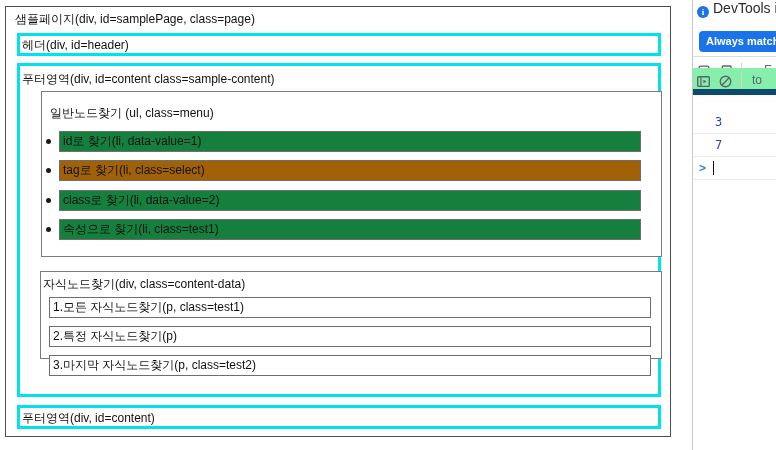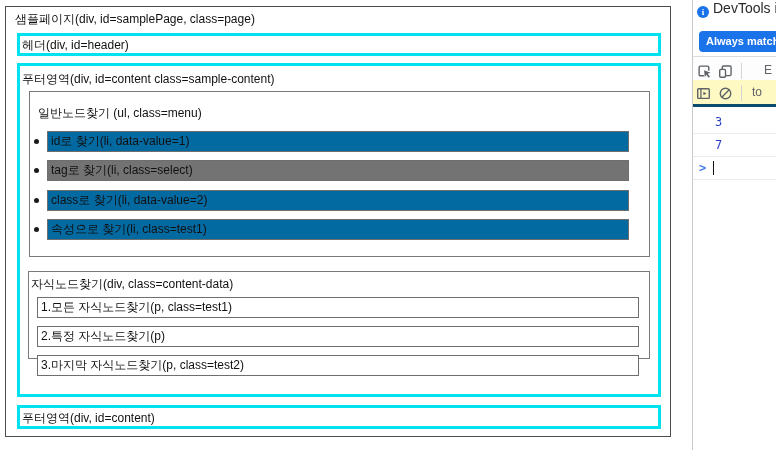--- a/index.html
+++ b/index.html
@@ -11,26 +11,26 @@
   .sample-page{left:5px;top:6px;width:666px;height:431px;border:1px solid #4d4d4d;background:#fff;}
   .root-label{left:9px;top:4px;white-space:nowrap;text-align:right;}
 
   .cyanbox{border:3px solid #00e3ef;background:#fff;}
   .header-box{left:11px;top:26px;width:644px;height:23px;}
   .header-box .lbl{position:absolute;left:2px;top:1px;white-space:nowrap;}
 
   .content-box{left:11px;top:56px;width:644px;height:334px;}
   .content-label{left:2px;top:5px;white-space:nowrap;}
 
-  .graybox{border:1px solid #7a7a7a;background:#fff;}
+  .graybox{border:1px solid #7a7a7a;background:#fff;margin-left:12px;}
   .menu-box{left:9px;top:25px;width:621px;height:166px;}
   .menu-title{left:8px;top:13px;white-space:nowrap;}
-  .menu-item-box{left:17px;width:582px;height:21px;border:1px solid #6e6e6e;background:#0369a1;
+  .menu-item-box{left:17px;width:582px;height:21px;border:1px solid #6e6e6e;background:#15803d;
                  line-height:19px;padding-left:3px;white-space:nowrap;overflow:hidden;}
-  .menu-item-box.selected{background:#737373;}
+  .menu-item-box.selected{background:#a16207;}
   .bullet{left:4px;width:5px;height:5px;border-radius:50%;background:#1a1a1a;}
 
   .child-box{left:8px;top:205px;width:622px;height:88px;}
   .child-title{left:2px;top:4px;white-space:nowrap;}
   .child-item-box{left:8px;width:602px;height:21px;border:1px solid #6e6e6e;background:#fff;
                   line-height:19px;padding-left:3px;white-space:nowrap;overflow:hidden;}
 
   .footer-box{left:11px;top:398px;width:644px;height:24px;}
   .footer-box .lbl{position:absolute;left:2px;top:2px;white-space:nowrap;}
 
@@ -41,21 +41,21 @@
   .notice-icon{left:4px;top:6px;width:12px;height:12px;border-radius:50%;background:#1a73e8;
                color:#fff;font-size:9px;font-weight:bold;text-align:center;line-height:12px;
                font-family:"Liberation Serif",serif;}
   .notice-text{left:20px;top:0;white-space:nowrap;color:#2a2a2a;font-size:14px;}
 
   .match-btn{left:6px;top:31px;height:21px;width:120px;background:#1a73e8;border:none;border-radius:4px;
              color:#fff;font-weight:bold;font-size:11px;line-height:21px;text-align:left;
              padding:0 0 0 7px;white-space:nowrap;font-family:"Liberation Sans",sans-serif;}
 
   .toolbar1{left:0;top:56px;width:83px;height:28px;border-top:1px solid #dcdcdc;border-bottom:1px solid #dcdcdc;background:#fdfdfd;}
-  .toolbar2{left:0;top:80px;width:83px;height:27px;border-bottom:3px solid #0c4a6e;background:#fef9c3;}
+  .toolbar2{left:0;top:68px;width:83px;height:27px;border-bottom:6px solid #0c4a6e;background:#86efac;}
   .vsep{width:1px;height:16px;background:#d4d4d4;}
   .tabtext{color:#5f6368;font-size:12px;white-space:nowrap;}
 
   .crow{left:0;width:83px;height:23px;border-bottom:1px solid #ececec;background:#fff;}
   .cnum{position:absolute;left:22px;top:4px;color:#2b3fc5;font-size:12px;
         font-family:"DejaVu Sans Mono",monospace;}
   .chev{position:absolute;left:6px;top:4px;color:#3e7de8;font-weight:bold;font-size:12px;
         font-family:"DejaVu Sans Mono",monospace;}
   .cursor{position:absolute;left:20px;top:4px;width:1px;height:14px;background:#111;}
   svg{display:block;}

